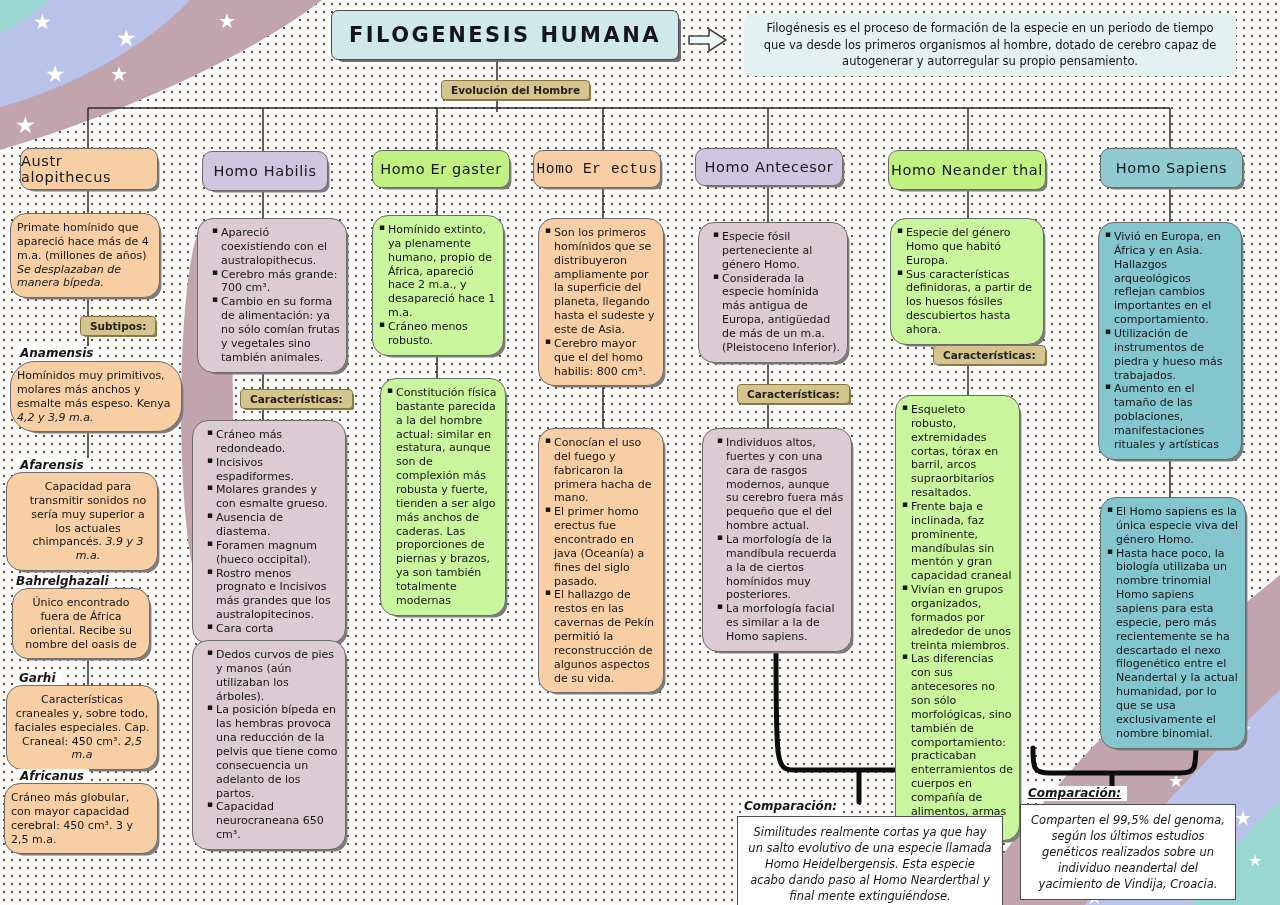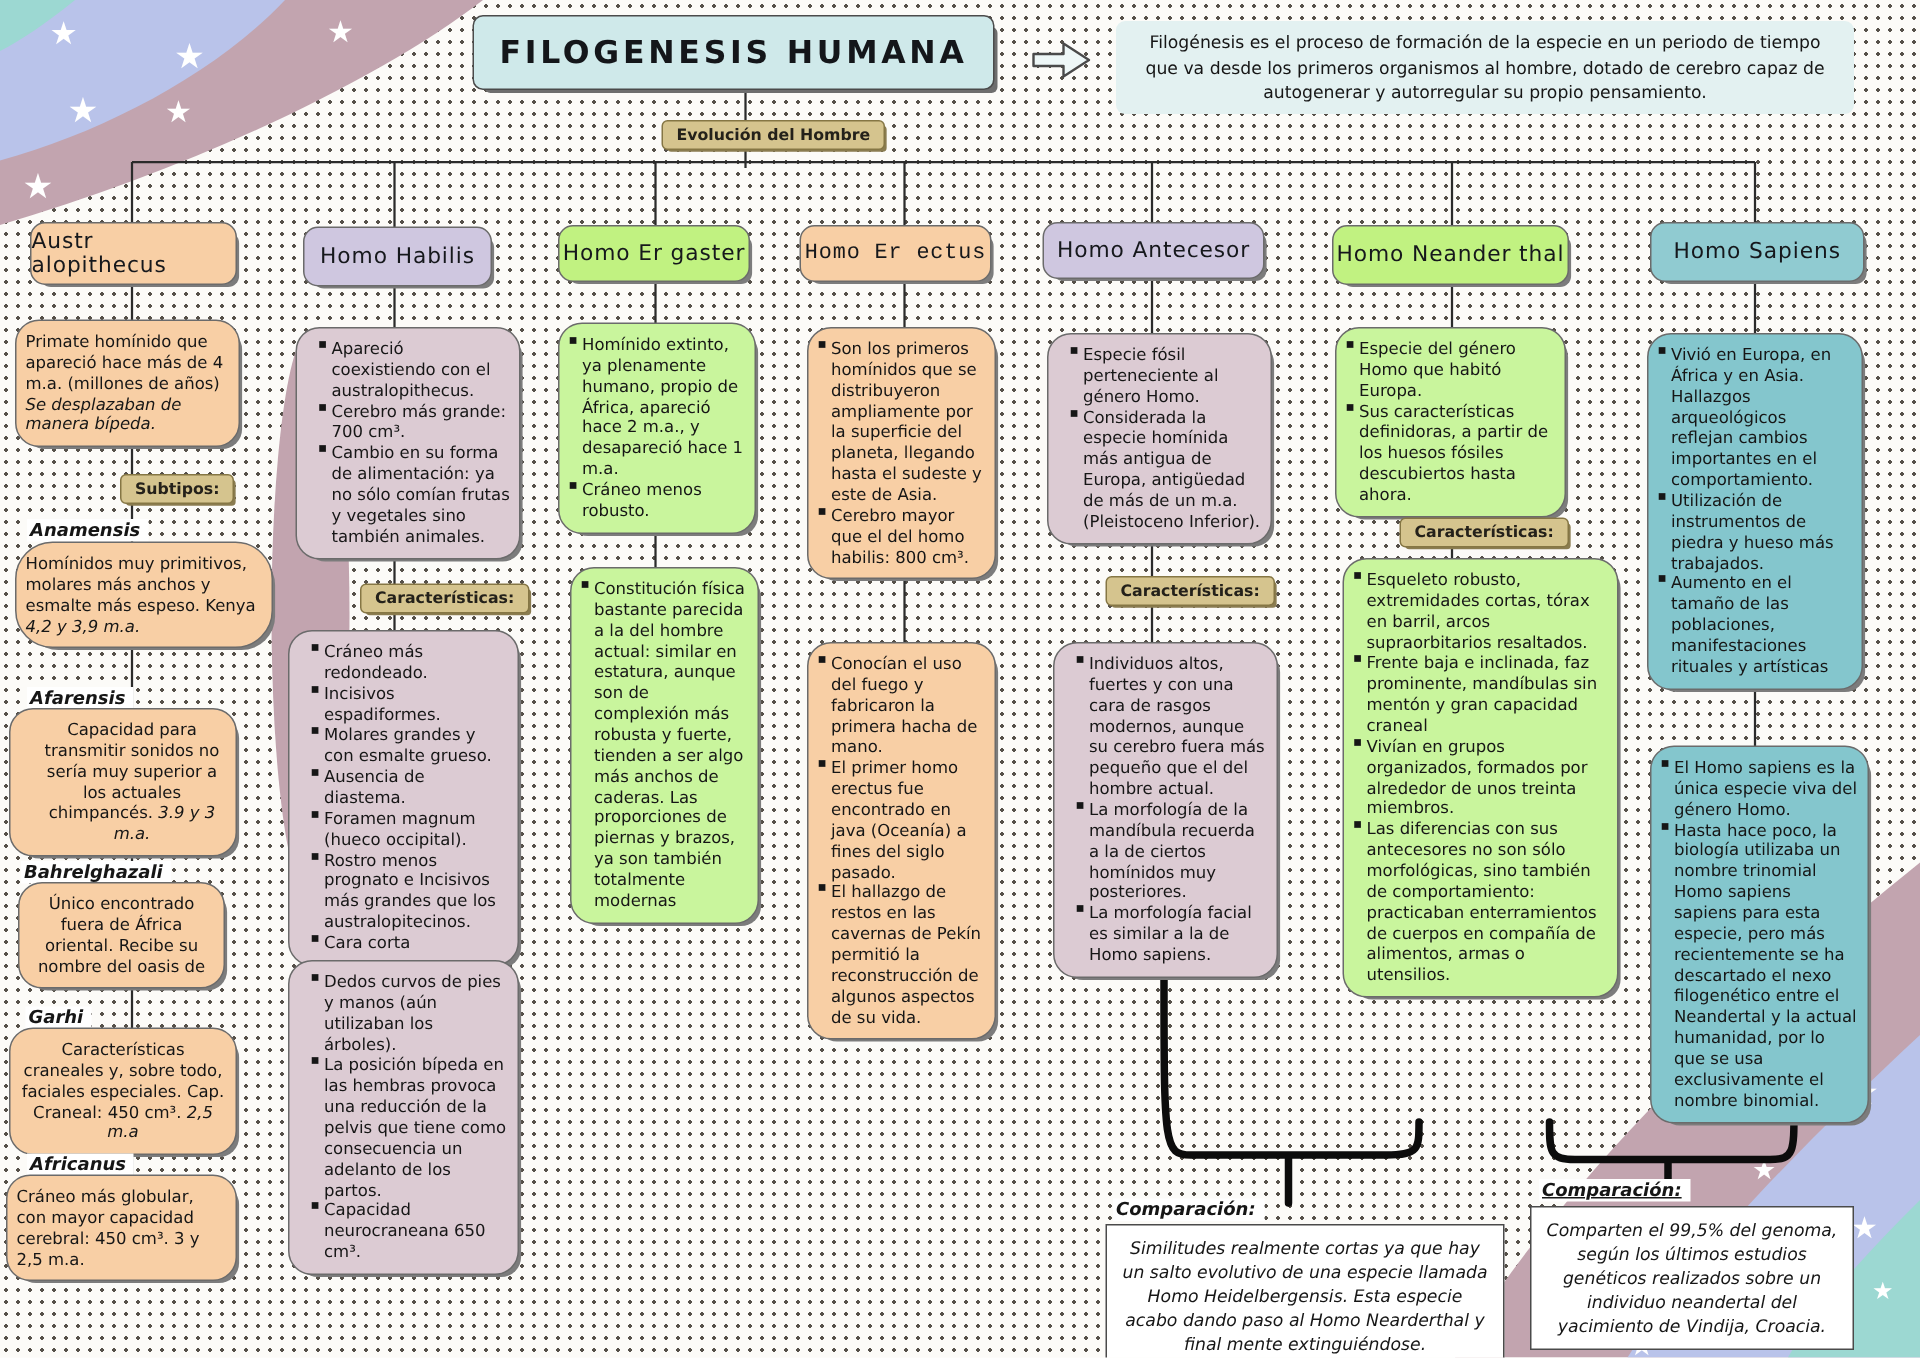--- a/index.html
+++ b/index.html
@@ -39,20 +39,21 @@
   }
   .namestrip{
     font-size:12px; font-weight:bold; font-style:italic; background:#fff;
     padding:0 5px 1px 2px; white-space:nowrap;
   }
   .titlebox{
     background:var(--title_bg,#cfe9ea); border:1.4px solid #4b4b4b; border-radius:7px;
     display:flex; align-items:center; justify-content:center;
     font-size:21px; font-weight:bold; letter-spacing:2.5px; color:#14161a;
     box-shadow:5px 5px 0 -3px #6e6e6e;
+    margin-left:16px;
   }
   .descbox{
     background:var(--desc_bg,#e3f1f1); border-radius:6px;
     font-size:11.5px; line-height:1.45; text-align:center; padding:6px 10px;
   }
   .complab{font-size:12px; font-weight:bold; font-style:italic; background:#fff; padding:0 6px 1px 2px; white-space:nowrap;}
   .complab.u{text-decoration:underline;}
   .compbox{
     background:#fff; border:1.3px solid #4a4a4a; font-style:italic;
     font-size:11.5px; line-height:1.4; text-align:center; padding:7px 8px;
@@ -122,21 +123,21 @@
 
   <div class="titlebox" style="left:315px;top:10px;width:348px;height:50px;">FILOGENESIS HUMANA</div>
   <svg class="arrow-icon" style="left:687px;top:27px;" width="42" height="26">
     <polygon points="2,9 22,9 22,2 39,13 22,24 22,17 2,17" fill="#eef7f7" stroke="#4a4a4a" stroke-width="1.6" stroke-linejoin="round"></polygon>
   </svg>
   <div class="descbox" style="left:744px;top:14px;width:492px;">Filogénesis es el proceso de formación de la especie en un periodo de tiempo que va desde los primeros organismos al hombre, dotado de cerebro capaz de autogenerar y autorregular su propio pensamiento.</div>
   <div class="tanlab" style="left:441px;top:80px;">Evolución del Hombre</div>
 
   <div class="hdr c-peach" style="left:20px;top:148px;width:138px;height:42px;">Austr alopithecus</div>
   <div class="hdr c-lav" style="left:202px;top:151px;width:126px;height:40px;">Homo Habilis</div>
-  <div class="hdr c-greenh" style="left:372px;top:150px;width:128px;height:38px;">Homo Er gaster</div>
+  <div class="hdr c-greenh" style="left:372px;top:150px;width:138px;height:38px;">Homo Er gaster</div>
   <div class="hdr c-peach" style="left:533px;top:150px;width:128px;height:38px;font-family:Liberation Mono, monospace;">Homo Er ectus</div>
   <div class="hdr c-lav" style="left:695px;top:148px;width:148px;height:38px;">Homo Antecesor</div>
   <div class="hdr c-greenh" style="left:888px;top:150px;width:158px;height:40px;">Homo Neander thal</div>
   <div class="hdr c-tealh" style="left:1100px;top:148px;width:143px;height:40px;">Homo Sapiens</div>
 
   <div class="box c-peach" style="left:10px;top:213px;width:150px;">
     <span>Primate homínido que apareció hace más de 4 m.a. (millones de años) </span><span class="it">Se desplazaban de manera bípeda.</span>
   </div>
   <div class="tanlab" style="left:80px;top:316px;">Subtipos:</div>
 
@@ -233,21 +234,21 @@
       </ul>
   </div>
 
   <div class="box c-green" style="left:890px;top:218px;width:154px;">
     <ul class="bullets">
         <li>Especie del género Homo que habitó Europa.</li>
         <li>Sus características definidoras, a partir de los huesos fósiles descubiertos hasta ahora.</li>
       </ul>
   </div>
   <div class="tanlab" style="left:933px;top:345px;">Características:</div>
-  <div class="box c-green" style="left:895px;top:372px;width:184px;">
+  <div class="box c-green" style="left:895px;top:395px;width:125px;">
     <ul class="bullets">
         <li>Esqueleto robusto, extremidades cortas, tórax en barril, arcos supraorbitarios resaltados.</li>
         <li>Frente baja e inclinada, faz prominente, mandíbulas sin mentón y gran capacidad craneal</li>
         <li>Vivían en grupos organizados, formados por alrededor de unos treinta miembros.</li>
         <li>Las diferencias con sus antecesores no son sólo morfológicas, sino también de comportamiento: practicaban enterramientos de cuerpos en compañía de alimentos, armas o utensilios.</li>
       </ul>
   </div>
 
   <div class="box c-teal" style="left:1098px;top:222px;width:144px;">
     <ul class="bullets">

